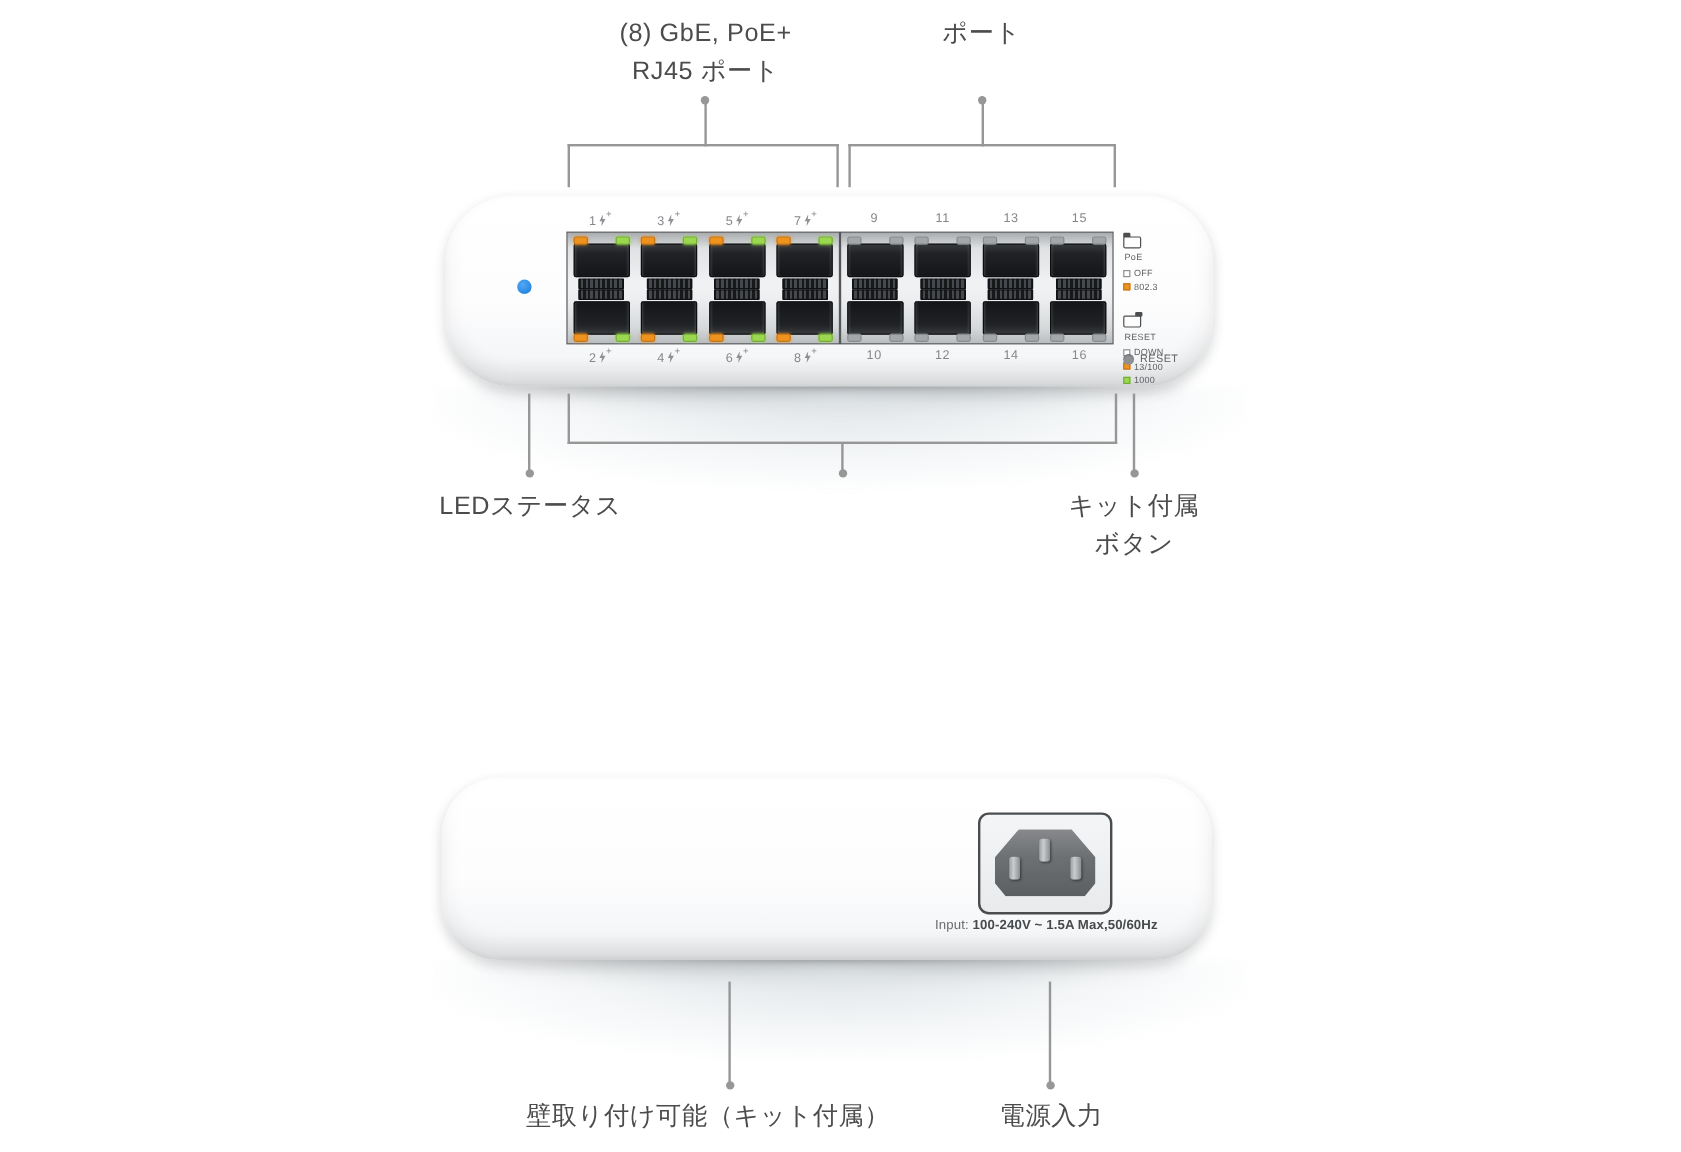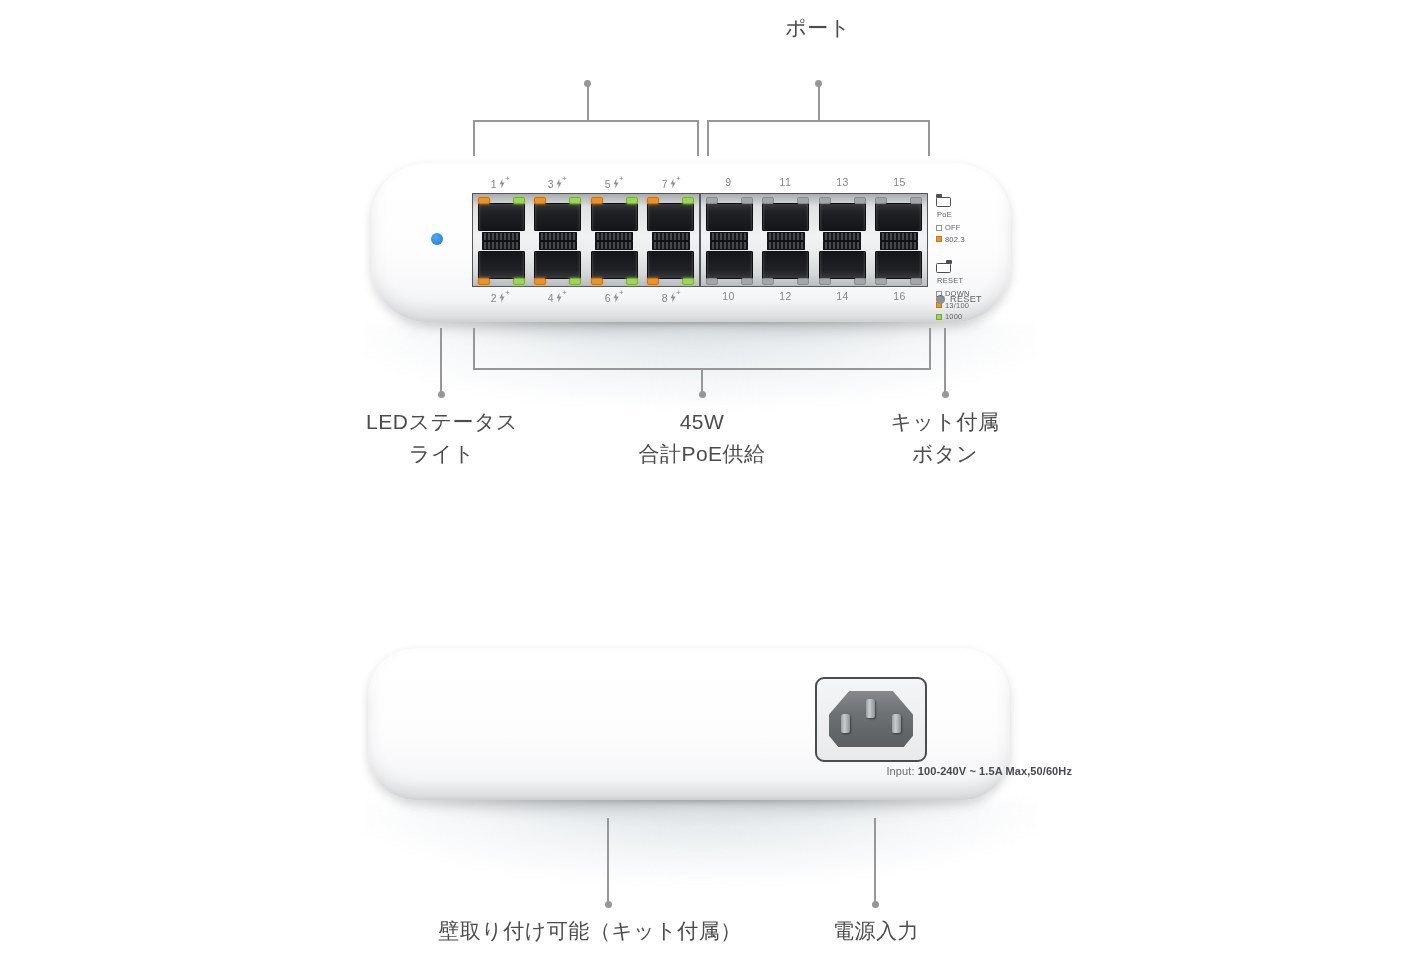--- a/index.html
+++ b/index.html
@@ -105,31 +105,35 @@
     background:linear-gradient(180deg,#87898c 0%,#6e7174 40%,#5c5f62 100%);
     clip-path:polygon(24% 0%,76% 0%,100% 42%,100% 80%,89% 100%,11% 100%,0% 80%,0% 42%);
   }
   .pin{position:absolute;width:9px;height:19px;border-radius:2.5px;
     background:linear-gradient(90deg,#9ea1a4,#c9cccе 40%,#8c8f92);
     background:linear-gradient(90deg,#9ea1a4,#c9ccce 40%,#8c8f92);
     box-shadow:1px 1px 2px rgba(0,0,0,.45);}
   .pin.center{left:37px;top:8px;}
   .pin.left{left:12px;top:23px;}
   .pin.right{left:63px;top:23px;}
-  .input-rating{position:absolute;left:672px;top:765px;width:400px;text-align:right;z-index:3;
+  .input-rating{position:absolute;left:672px;top:765px;width:400px;text-align:center;z-index:3;
     font-size:11px;color:#6b6d6f;letter-spacing:.1px;}
   .input-rating b{color:#474a4c;font-weight:bold;}
   
   .z3{z-index:3;}
 </style>
 </head>
 <body>
 
 <div class="stage" style="--blue: #2f8fe8; --orange: #f0931e; --green: #9bd84f; --line: #979797; --text: #4c4c4c;">
 
+  <div class="callout-label" style="left:488px;top:12px;width:200px;">
+    <span class="ln">(8) GbE, PoE+</span>
+    <span class="ln">RJ45 ポート</span>
+  </div>
   <div class="callout-label" style="left:718px;top:12px;width:200px;">
     <span class="ln">ポート</span>
   </div>
 
   <span class="dot" style="left:584px;top:80px;"></span>
   <div class="vline" style="left:587px;top:86px;height:36px;"></div>
   <span class="dot" style="left:815px;top:80px;"></span>
   <div class="vline" style="left:818px;top:86px;height:36px;"></div>
 
   <div class="bracket-down" style="left:473px;top:120px;width:226px;height:36px;"></div>
@@ -375,25 +379,20 @@
 
   <div class="bracket-up z3" style="left:473px;top:328px;width:458px;height:42px;"></div>
   <div class="vline z3" style="left:701px;top:370px;height:22px;"></div>
   <span class="dot z3" style="left:699px;top:391px;"></span>
 
   <div class="vline z3" style="left:944px;top:328px;height:64px;"></div>
   <span class="dot z3" style="left:942px;top:391px;"></span>
 
   <div class="callout-label" style="left:342px;top:406px;width:200px;">
     <span class="ln">LEDステータス</span>
-    <span class="ln">ライト</span>
-  </div>
-  <div class="callout-label" style="left:602px;top:406px;width:200px;">
-    <span class="ln">45W</span>
-    <span class="ln">合計PoE供給</span>
   </div>
   <div class="callout-label" style="left:845px;top:406px;width:200px;">
     <span class="ln">キット付属</span>
     <span class="ln">ボタン</span>
   </div>
 
   <div class="shadow-dark" style="left:398px;top:788px;width:590px;height:32px;"></div>
   <div class="shadow-glow" style="left:360px;top:800px;width:680px;height:84px;"></div>
 
   <div class="device" style="left:368px;top:648px;width:642px;height:152px;border-radius:48px;"></div>

